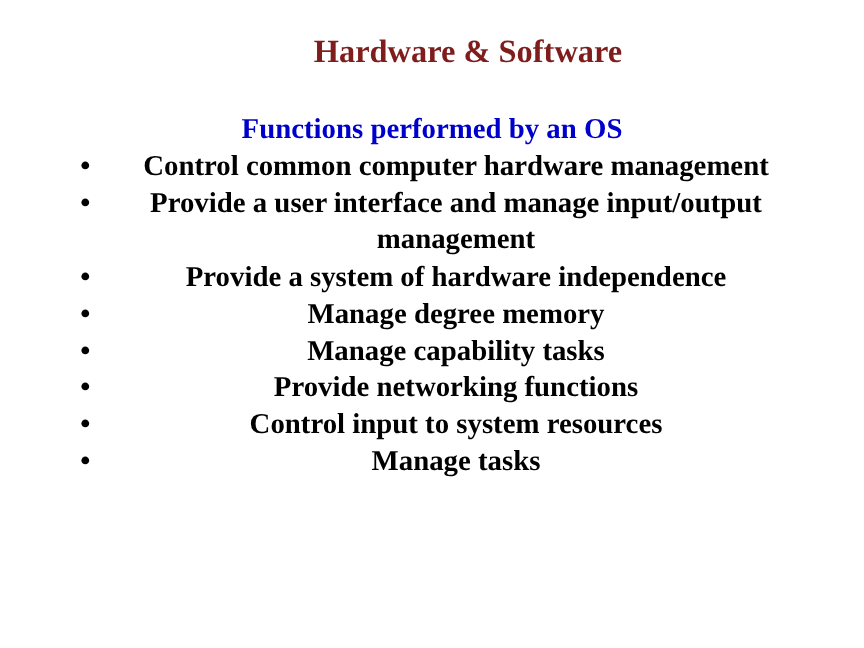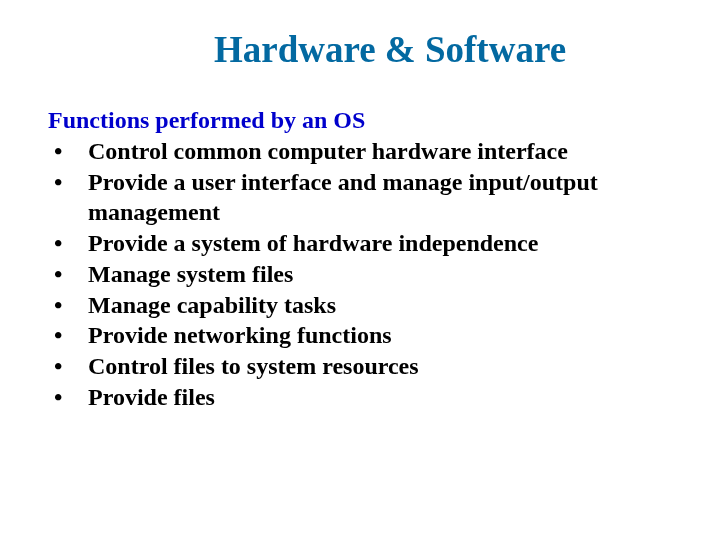--- a/index.html
+++ b/index.html
@@ -1,30 +1,31 @@
 <!DOCTYPE html>
 <html><head>
   <meta charset="utf-8">
   <style>
     * {
       margin: 0;
       padding: 0;
       box-sizing: border-box;
+      text-align: center;
     }
     body {
       width: 720px;
       height: 540px;
       background: #ffffff;
       font-family: "Times New Roman", Times, serif;
       font-weight: bold;
       padding: 28px 48px;
     }
     .title {
-      color: #0369a1;
-      font-size: 37px;
+      color: #7f1d1d;
+      font-size: 27px;
       text-align: center;
       margin-bottom: 36px;
       margin-left: 60px;
     }
     .subhead {
       color: #0000cc;
       font-size: 24px;
       margin-bottom: 2px;
     }
     .bullet-list {
@@ -50,43 +51,43 @@
 </head>
 <body>
 
 <h1 class="title">Hardware &amp; Software</h1>
 
 <div class="subhead">Functions performed by an OS</div>
 
 <ul class="bullet-list">
   <li class="bullet-item">
     <span class="bullet-mark">•</span>
-    <span class="bullet-text">Control common computer hardware interface</span>
+    <span class="bullet-text">Control common computer hardware management</span>
   </li>
   <li class="bullet-item">
     <span class="bullet-mark">•</span>
     <span class="bullet-text">Provide a user interface and manage input/output management</span>
   </li>
   <li class="bullet-item">
     <span class="bullet-mark">•</span>
     <span class="bullet-text">Provide a system of hardware independence</span>
   </li>
   <li class="bullet-item">
     <span class="bullet-mark">•</span>
-    <span class="bullet-text">Manage system files</span>
+    <span class="bullet-text">Manage degree memory</span>
   </li>
   <li class="bullet-item">
     <span class="bullet-mark">•</span>
     <span class="bullet-text">Manage capability tasks</span>
   </li>
   <li class="bullet-item">
     <span class="bullet-mark">•</span>
     <span class="bullet-text">Provide networking functions</span>
   </li>
   <li class="bullet-item">
     <span class="bullet-mark">•</span>
-    <span class="bullet-text">Control files to system resources</span>
+    <span class="bullet-text">Control input to system resources</span>
   </li>
   <li class="bullet-item">
     <span class="bullet-mark">•</span>
-    <span class="bullet-text">Provide files</span>
+    <span class="bullet-text">Manage tasks</span>
   </li>
 </ul>
 
 </body></html>

